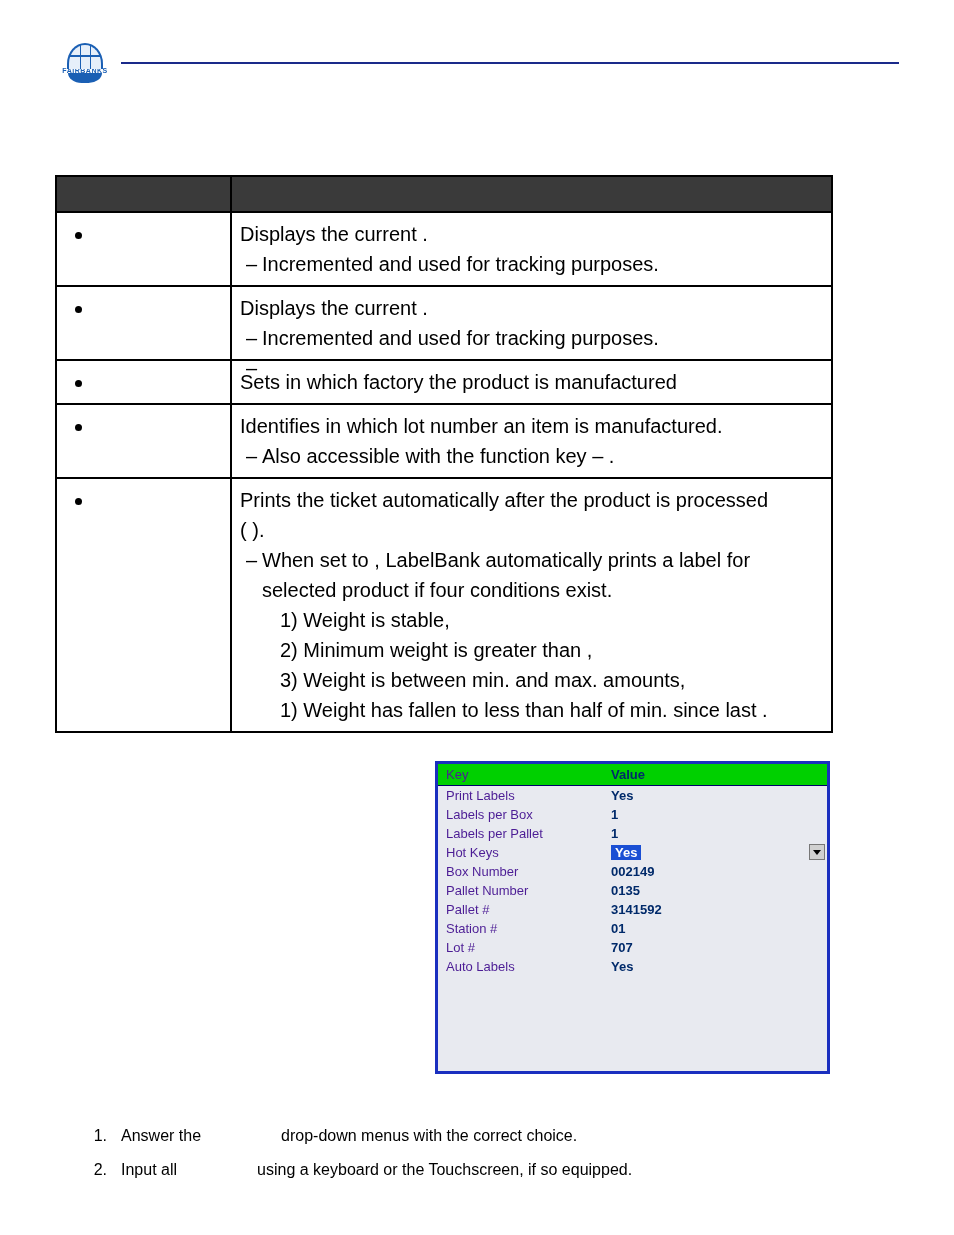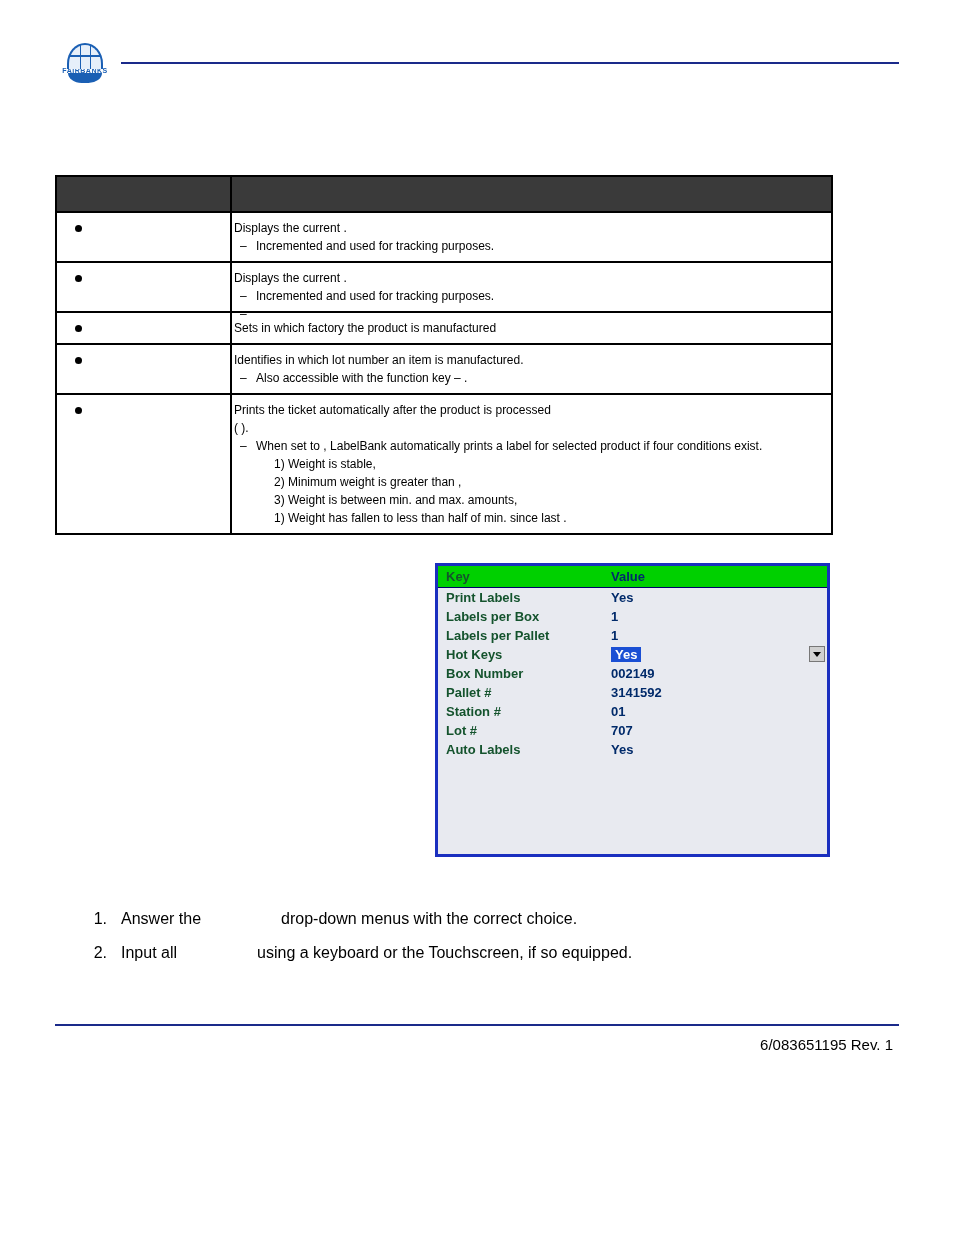--- a/index.html
+++ b/index.html
@@ -76,22 +76,22 @@
     border-collapse: collapse;
   }
   .def-table th {
     background: #3a3a3a;
     height: 36px;
     border: 2px solid #000;
   }
   .def-table td {
     border: 2px solid #000;
     vertical-align: top;
-    padding: 6px 2px;
-    font-size: 12px;
+    padding: 6px 8px;
+    font-size: 20px;
     line-height: 1.5;
   }
   .def-table td.col-key {
     width: 175px;
     text-align: left;
     padding-left: 18px;
   }
   .bullet {
     display: inline-block;
     width: 7px; height: 7px;
@@ -124,21 +124,21 @@
   .kv-head {
     display: flex;
     background: #00d000;
     font-weight: bold;
     color: #003;
     border-bottom: 1px solid #006;
   }
   .kv-head > div { padding: 3px 8px; }
   .kv-row { display: flex; }
   .kv-row > div { padding: 2px 8px; }
-  .kv-key   { width: 165px; font-weight: bold; color: #14532d; }
+  .kv-key   { width: 165px; font-weight: normal; color: #4c1d95; }
   .kv-val   { flex: 1; color: #002a6a; font-weight: bold; position: relative; }
   .kv-sel   {
     background: #1a4fd4;
     color: #fff;
     display: inline-block;
     padding: 0 4px;
   }
   .kv-drop {
     position: absolute;
     right: 2px; top: 1px;
@@ -263,20 +263,24 @@
           <div class="kv-key">Labels per Pallet</div>
           <div class="kv-val">1</div>
         </div>
         <div class="kv-row">
           <div class="kv-key">Hot Keys</div>
           <div class="kv-val"><span class="kv-sel">Yes</span><span class="kv-drop"></span></div>
         </div>
         <div class="kv-row">
           <div class="kv-key">Box Number</div>
           <div class="kv-val">002149</div>
+        </div>
+        <div class="kv-row">
+          <div class="kv-key">Pallet Number</div>
+          <div class="kv-val">0135</div>
         </div>
         <div class="kv-row">
           <div class="kv-key">Pallet #</div>
           <div class="kv-val">3141592</div>
         </div>
         <div class="kv-row">
           <div class="kv-key">Station #</div>
           <div class="kv-val">01</div>
         </div>
         <div class="kv-row">

